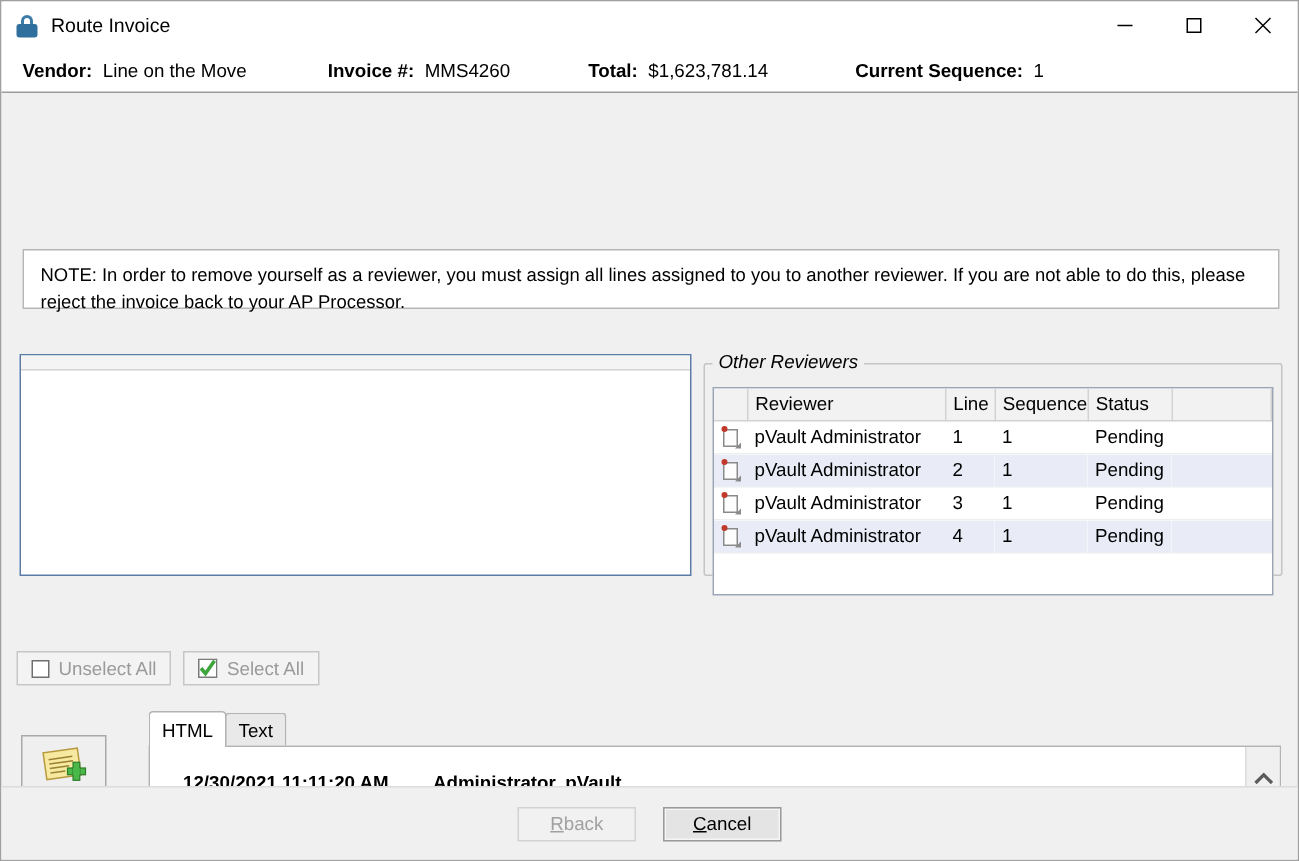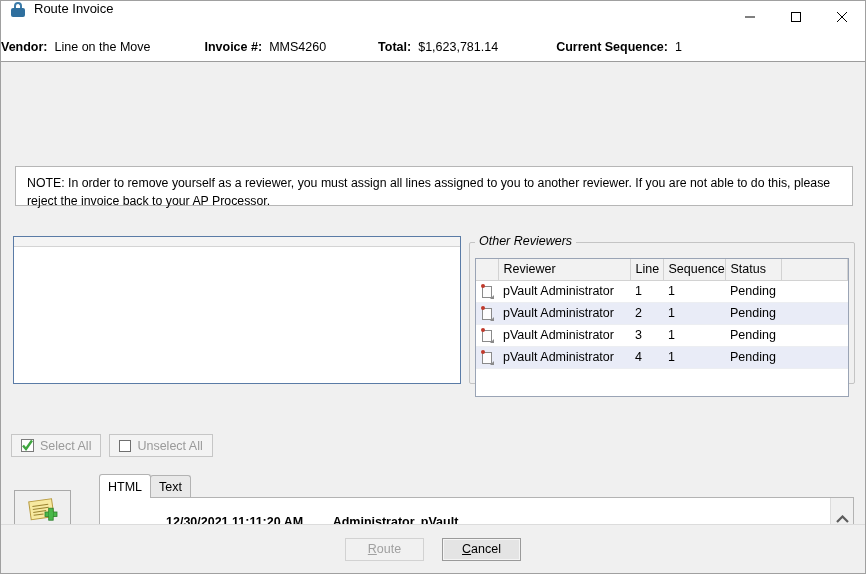--- a/index.html
+++ b/index.html
@@ -24,21 +24,21 @@
     background: #f0f0f0;
     display: flex;
     flex-direction: column;
   }
 
   
   .titlebar {
     height: 31px;
     background: #ffffff;
     display: flex;
-    align-items: flex-start;
+    align-items: center;
     flex: none;
   }
   .title-icon {
     width: 16px;
     height: 16px;
     margin-left: 9px;
     margin-right: 8px;
     position: relative;
     flex: none;
   }
@@ -75,20 +75,21 @@
   .win-btn svg { display: block; }
 
   
   .headerbar {
     height: 30px;
     background: #ffffff;
     border-bottom: 1px solid #9c9c9c;
     display: flex;
     align-items: center;
     flex: none;
+    padding-left: 14px;
     box-sizing: border-box;
   }
   .hdr-label { font-weight: bold; font-size: 12.5px; }
   .hdr-value { font-size: 12.5px; margin-left: 7px; }
   .hdr-gap-1 { width: 54px; }
   .hdr-gap-2 { width: 52px; }
   .hdr-gap-3 { width: 58px; }
 
   
   .body {
@@ -347,21 +348,20 @@
   }
   .notes-content {
     flex: 1 1 auto;
     padding: 17px 0 0 22px;
     overflow: hidden;
   }
   .note-head {
     font-weight: bold;
     font-size: 12.5px;
     white-space: nowrap;
-    margin-left: 44px;
   }
   .note-head .who { margin-left: 26px; }
   .note-body {
     font-size: 12.3px;
     margin-top: 2px;
     white-space: nowrap;
   }
   .note-scroll {
     width: 22px;
     flex: none;
@@ -527,32 +527,32 @@
               <td></td>
             </tr>
           </tbody>
         </table>
       </div>
     </div>
 
     <div class="sel-btns">
       <div class="btn disabled">
         <span class="btn-ico">
+          <span class="mini-chk"></span>
+        </span>
+        <span>Unselect All</span>
+      </div>
+      <div class="btn disabled">
+        <span class="btn-ico">
           <svg width="13" height="13" viewBox="0 0 13 13">
             <rect x="0.5" y="0.5" width="12" height="12" fill="#ffffff" stroke="#7a7a7a"></rect>
             <polyline points="2,6.5 5,10 11,1.5" fill="none" stroke="#3fa63f" stroke-width="2.4"></polyline>
           </svg>
         </span>
         <span>Select All</span>
-      </div>
-      <div class="btn disabled">
-        <span class="btn-ico">
-          <span class="mini-chk"></span>
-        </span>
-        <span>Unselect All</span>
       </div>
     </div>
 
     <div class="add-note">
       <span class="note-ico">
         <svg width="34" height="28" viewBox="0 0 34 28">
           <g transform="rotate(-8 17 13)">
             <rect x="4" y="3" width="23" height="18" fill="#f7e9a0" stroke="#b79a3e"></rect>
             <line x1="7" y1="8" x2="23" y2="8" stroke="#9a8230"></line>
             <line x1="7" y1="11" x2="23" y2="11" stroke="#9a8230"></line>
@@ -592,21 +592,21 @@
           <svg width="13" height="9" viewBox="0 0 13 9">
               <polyline points="1,2 6.5,7.5 12,2" fill="none" stroke="#5c5c5c" stroke-width="2.2"></polyline>
             </svg>
         </span>
       </div>
     </div>
 
     <div class="footer">
       <div class="fbtn disabled">
         <span class="accel">R</span>
-          <span>oute</span>
+          <span>back</span>
       </div>
       <div class="fbtn focused">
         <span class="accel">C</span>
           <span>ancel</span>
       </div>
     </div>
 
   </div>
 </div>
 

